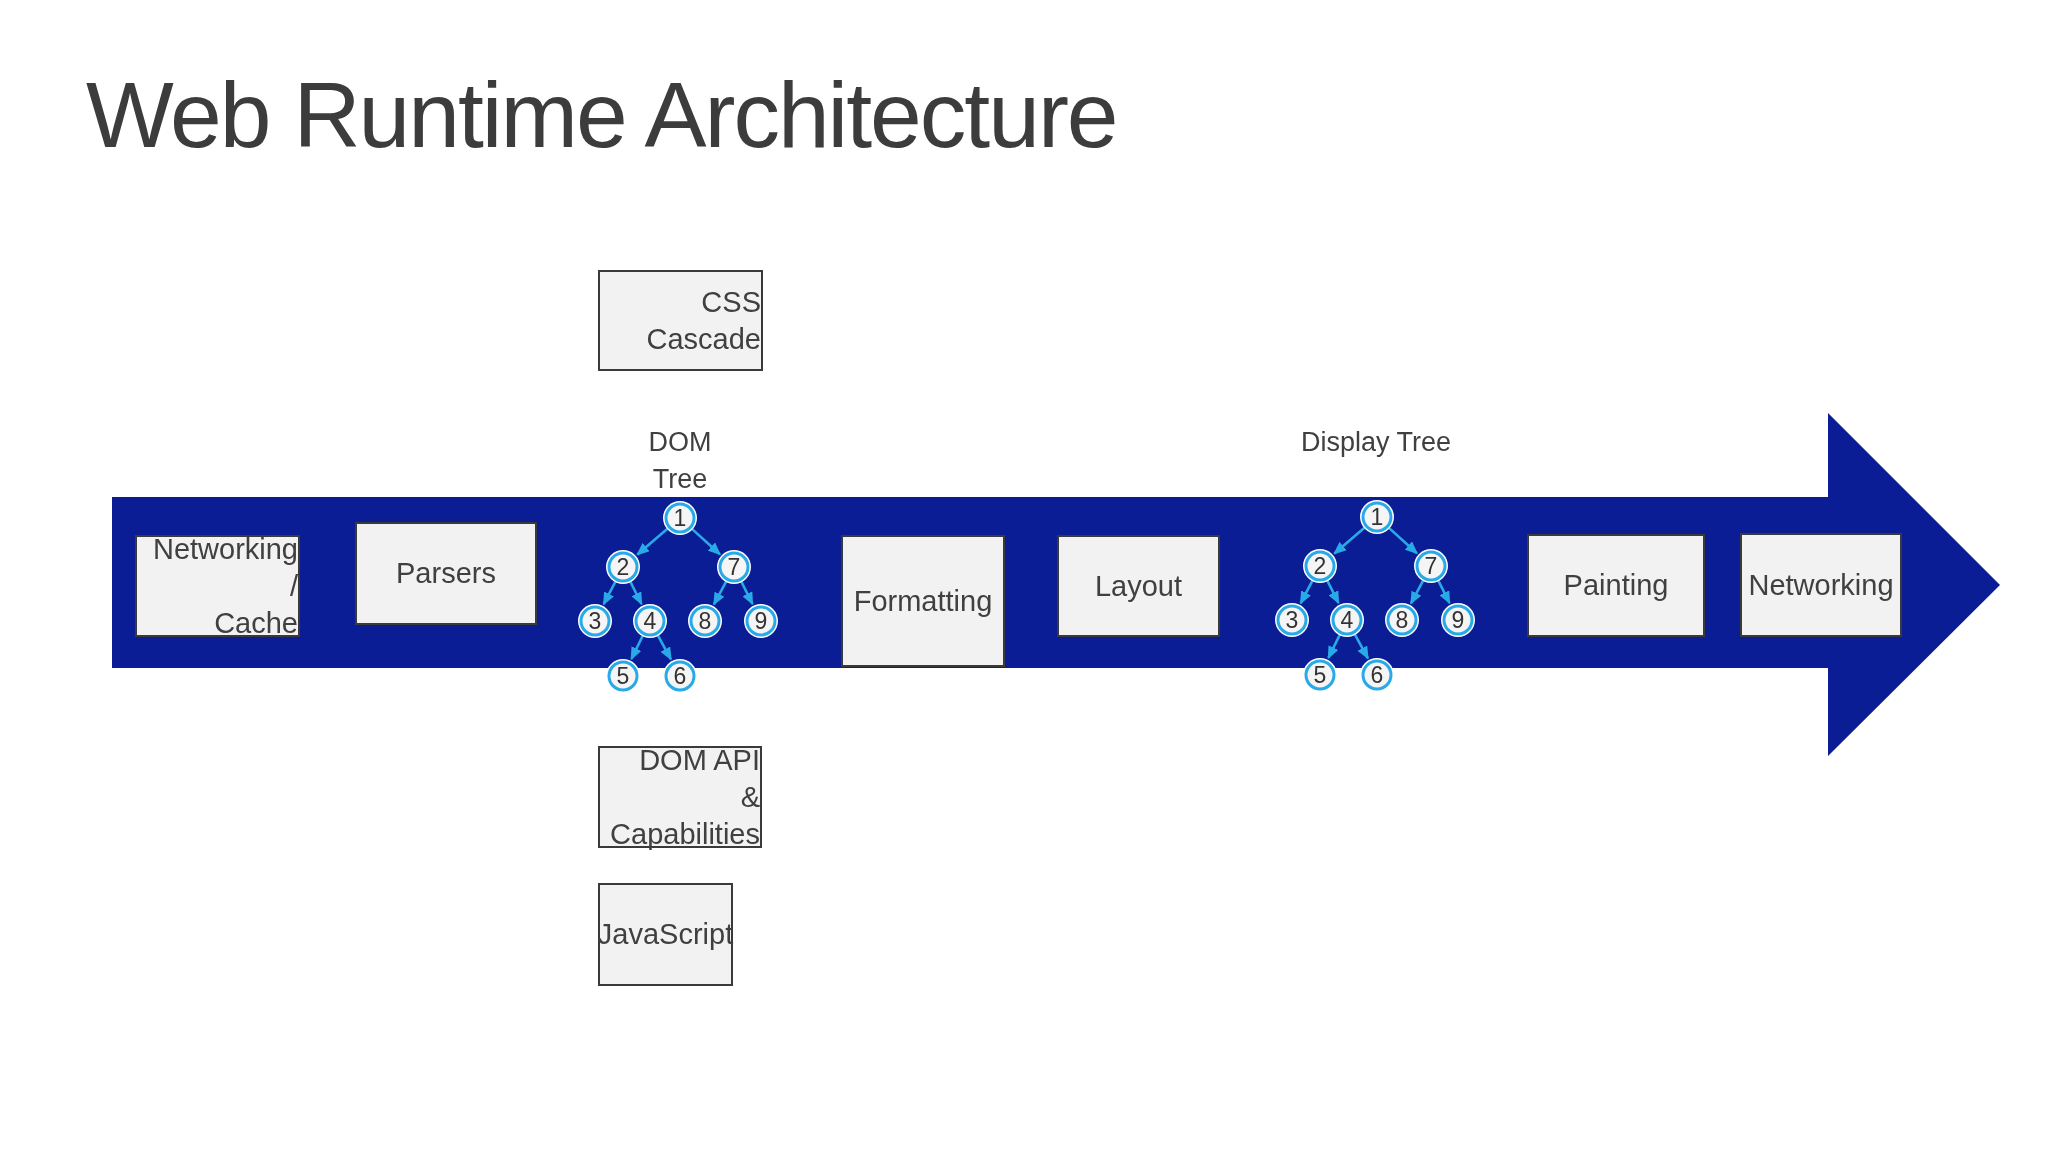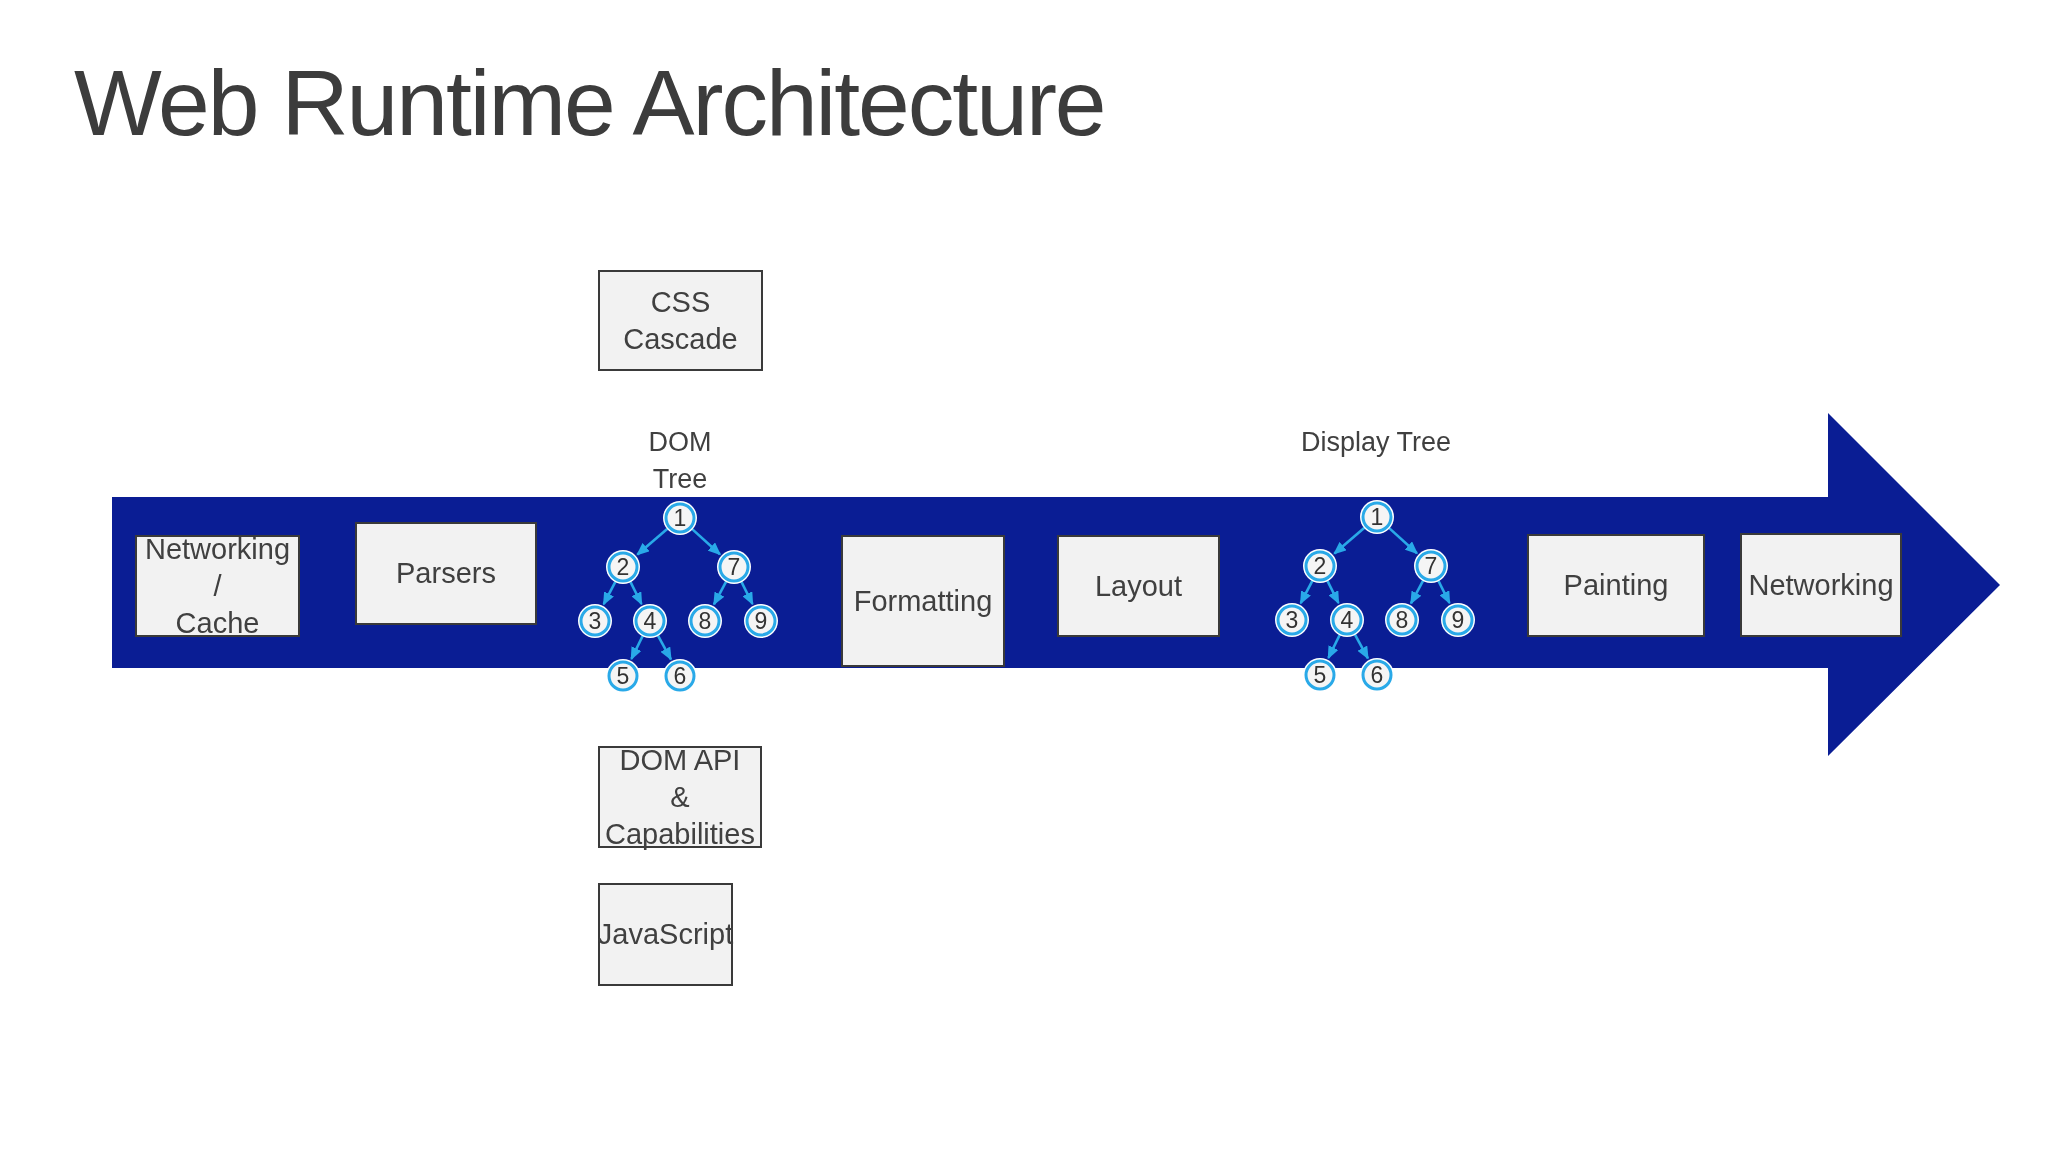--- a/index.html
+++ b/index.html
@@ -14,21 +14,21 @@
   .slide {
     position: relative;
     width: 2048px;
     height: 1152px;
     background: #ffffff;
   }
   .slide-title {
     position: absolute;
     left: 74px;
     top: 42px;
-    margin: 0;
+    margin: 12px;
     font-size: 93px;
     line-height: 122px;
     font-weight: 300;
     letter-spacing: -2px;
     color: var(--title-text, #3c3c3c);
     white-space: nowrap;
   }
   .layer {
     position: absolute;
     left: 0;
@@ -39,21 +39,21 @@
   .box {
     position: absolute;
     z-index: 2;
     box-sizing: border-box;
     background: var(--box-fill, #f2f2f2);
     border: 2.5px solid var(--box-border, #3a3a3a);
     color: var(--box-text, #404040);
     display: flex;
     align-items: center;
     justify-content: center;
-    text-align: center;
+    text-align: right;
     font-size: 29px;
     line-height: 37px;
     white-space: pre-line;
   }
   .tree-label {
     position: absolute;
     z-index: 2;
     transform: translateX(-50%);
     text-align: center;
     color: var(--box-text, #404040);

